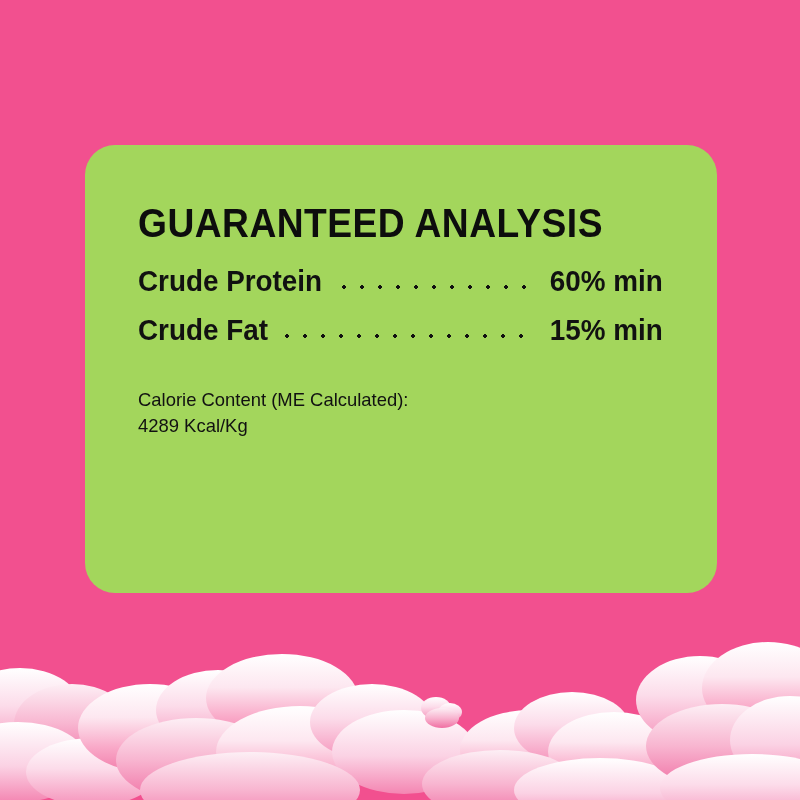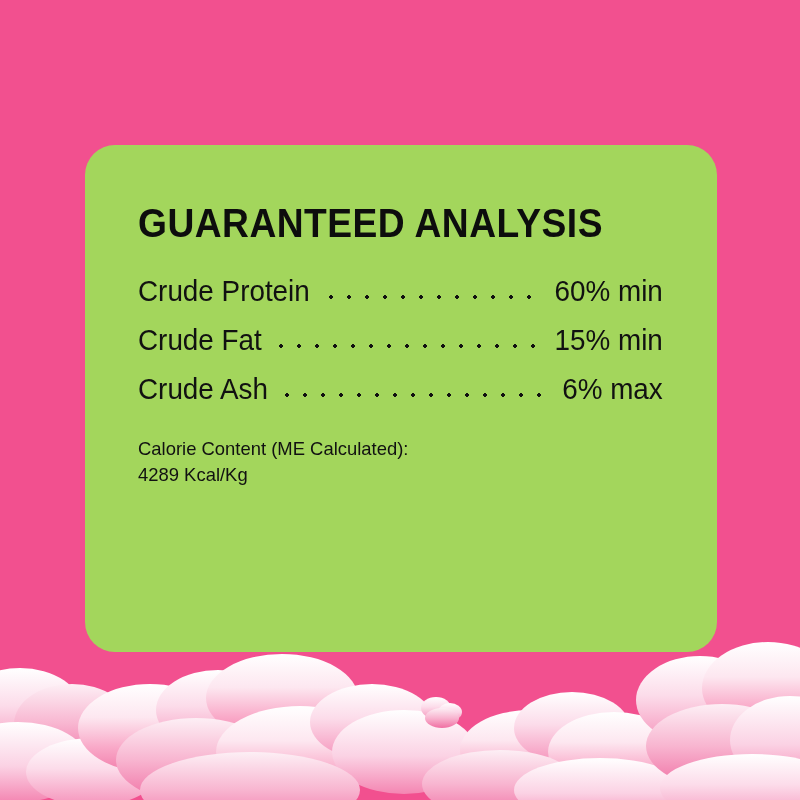--- a/index.html
+++ b/index.html
@@ -28,21 +28,21 @@
     left:0; bottom:0;
     width:800px; height:160px;
     pointer-events:none;
   }
   #clouds svg { display:block; width:800px; height:160px; }
 
   
   #card {
     position:absolute;
     left:85px; top:145px;
-    width:632px; height:507px;
+    width:632px; height:448px;
     background:#A3D65C;
     border-radius:30px;
   }
 
   #card-inner {
     position:absolute;
     left:53px; top:58px;
     right:38px;
   }
 
@@ -57,27 +57,27 @@
     transform:scaleX(0.93);
     transform-origin:left center;
     white-space:nowrap;
   }
 
   
   .rows { margin-top:24px; }
 
   .row {
     display:flex;
-    align-items:center;
+    align-items:flex-start;
     height:49px;
     width:525px;
     color:#111;
     font-size:29px;
     line-height:29px;
-    font-weight:400;
+    font-weight:700;
   }
 
   .row-label,
   .row-value {
     font-family:"Liberation Sans Narrow","Liberation Sans", sans-serif;
     white-space:nowrap;
     transform:scaleX(0.96);
     transform-origin:left center;
   }
   .row-value { transform-origin:right center; }
@@ -138,27 +138,20 @@
 
       <div class="row">
         <span class="row-label">Crude Fat</span>
         <span class="row-lead-pad-l"></span>
         <span class="row-leader"></span>
         <span class="row-lead-pad-r"></span>
         <span class="row-value">15% min</span>
       </div>
 
 
-      <div class="row">
-        <span class="row-label">Crude Ash</span>
-        <span class="row-lead-pad-l"></span>
-        <span class="row-leader"></span>
-        <span class="row-lead-pad-r"></span>
-        <span class="row-value">6% max</span>
-      </div>
 
 
     </div>
 
     <div class="calorie">
       <div>Calorie Content (ME Calculated):</div>
       <div>4289 Kcal/Kg</div>
     </div>
 
   </div>

